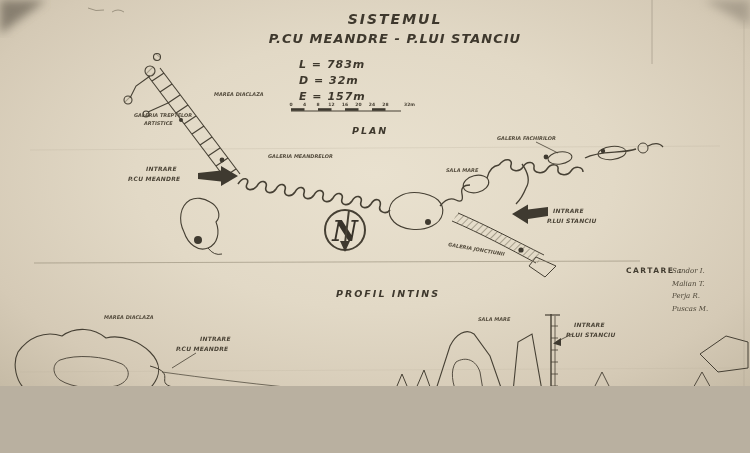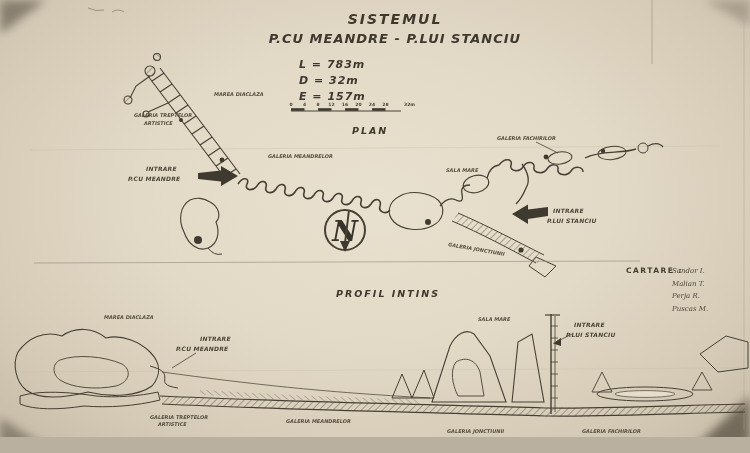--- a/index.html
+++ b/index.html
@@ -1,17 +1,17 @@
 <!DOCTYPE html>
 <html><head>
 <meta charset="utf-8">
 <style>
   html,body{margin:0;padding:0;background:#b9b0a0;}
   .paper{
-    position:relative;width:750px;height:437px;overflow:hidden;
+    position:relative;width:750px;height:386px;overflow:hidden;
     background:
       radial-gradient(ellipse at 50% 45%, #e9e1cf 0%, #e2d9c6 45%, #d5cab6 80%, #c6bba6 100%);
     font-family:"DejaVu Sans", sans-serif;
   }
   svg{position:absolute;left:0;top:0;}
   .ink{fill:#3f3a30;}
   .stroke{stroke:#464034;fill:none;}
   text{fill:#3e382d;}
   .title1{font:italic 700 14px "DejaVu Sans",sans-serif;letter-spacing:2px;}
   .title2{font:italic 700 13px "DejaVu Sans",sans-serif;letter-spacing:1px;}

